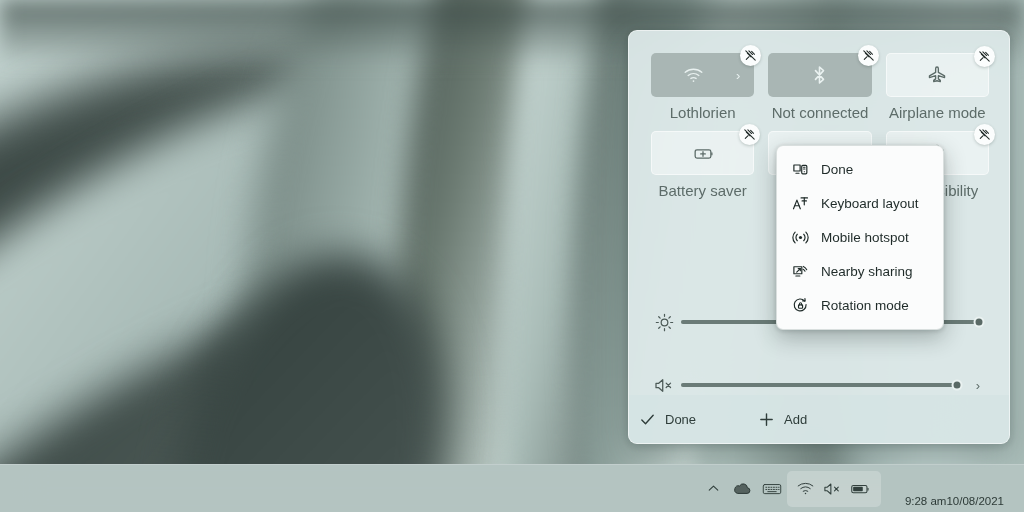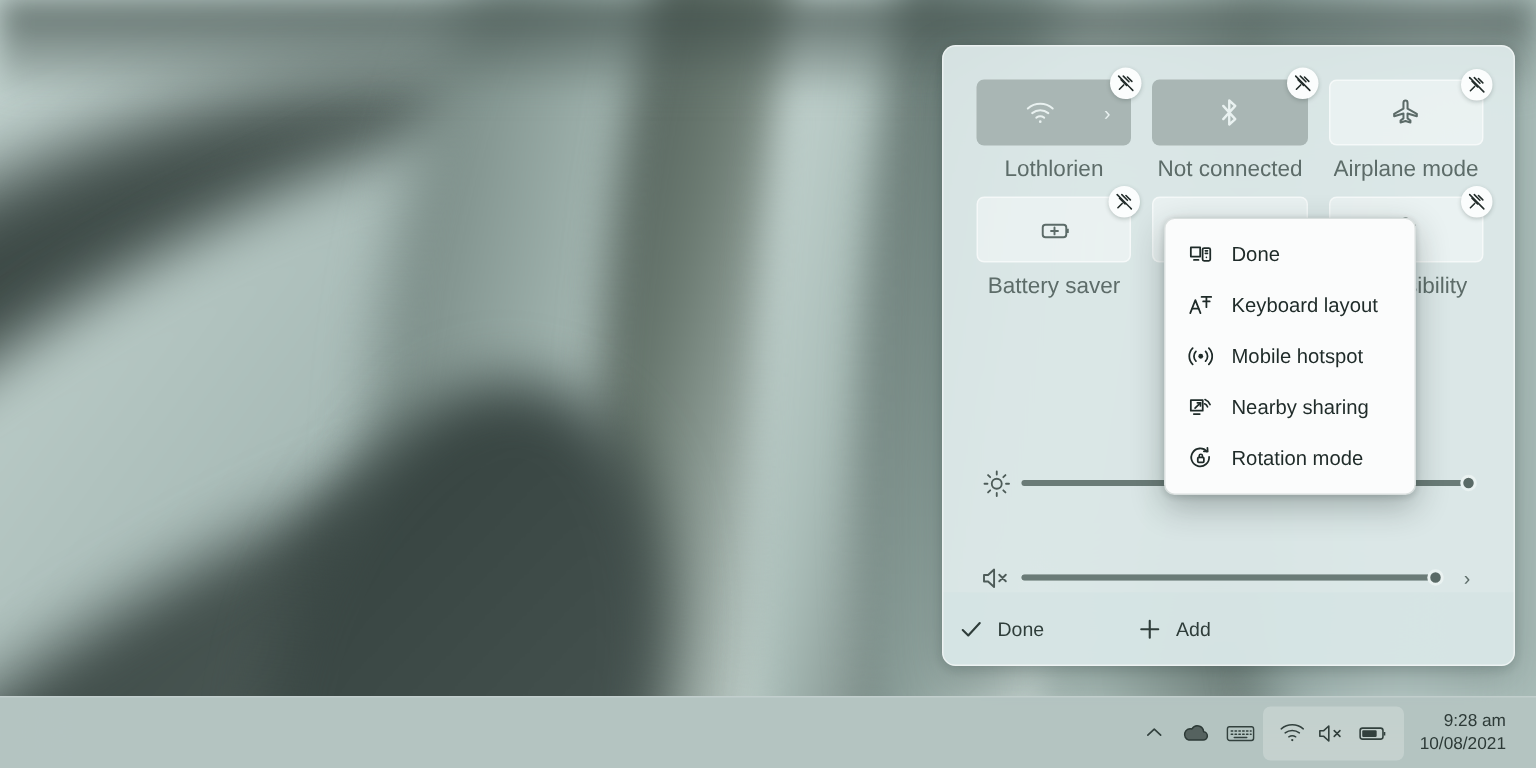--- a/index.html
+++ b/index.html
@@ -134,24 +134,24 @@
   }
   .tray-group {
     display: flex; align-items: center;
     height: 36px;
     padding: 0 6px;
     border-radius: 5px;
     background: rgba(255,255,255,0.22);
   }
   .tray-group .tray-btn { padding: 0 4px; }
   #clock {
-    display: flex; flex-direction: column;
+    display: flex; flex-direction: row;
     align-items: flex-end; justify-content: center;
     height: 40px;
-    padding: 0 12px 0 10px;
+    padding: 0 12px 0 24px;
     font-size: 11.5px;
     line-height: 15px;
     color: #2d3a37;
     border-radius: 4px;
   }
 
   
   #qs-panel {
     position: absolute;
     left: 628px; top: 30px;

